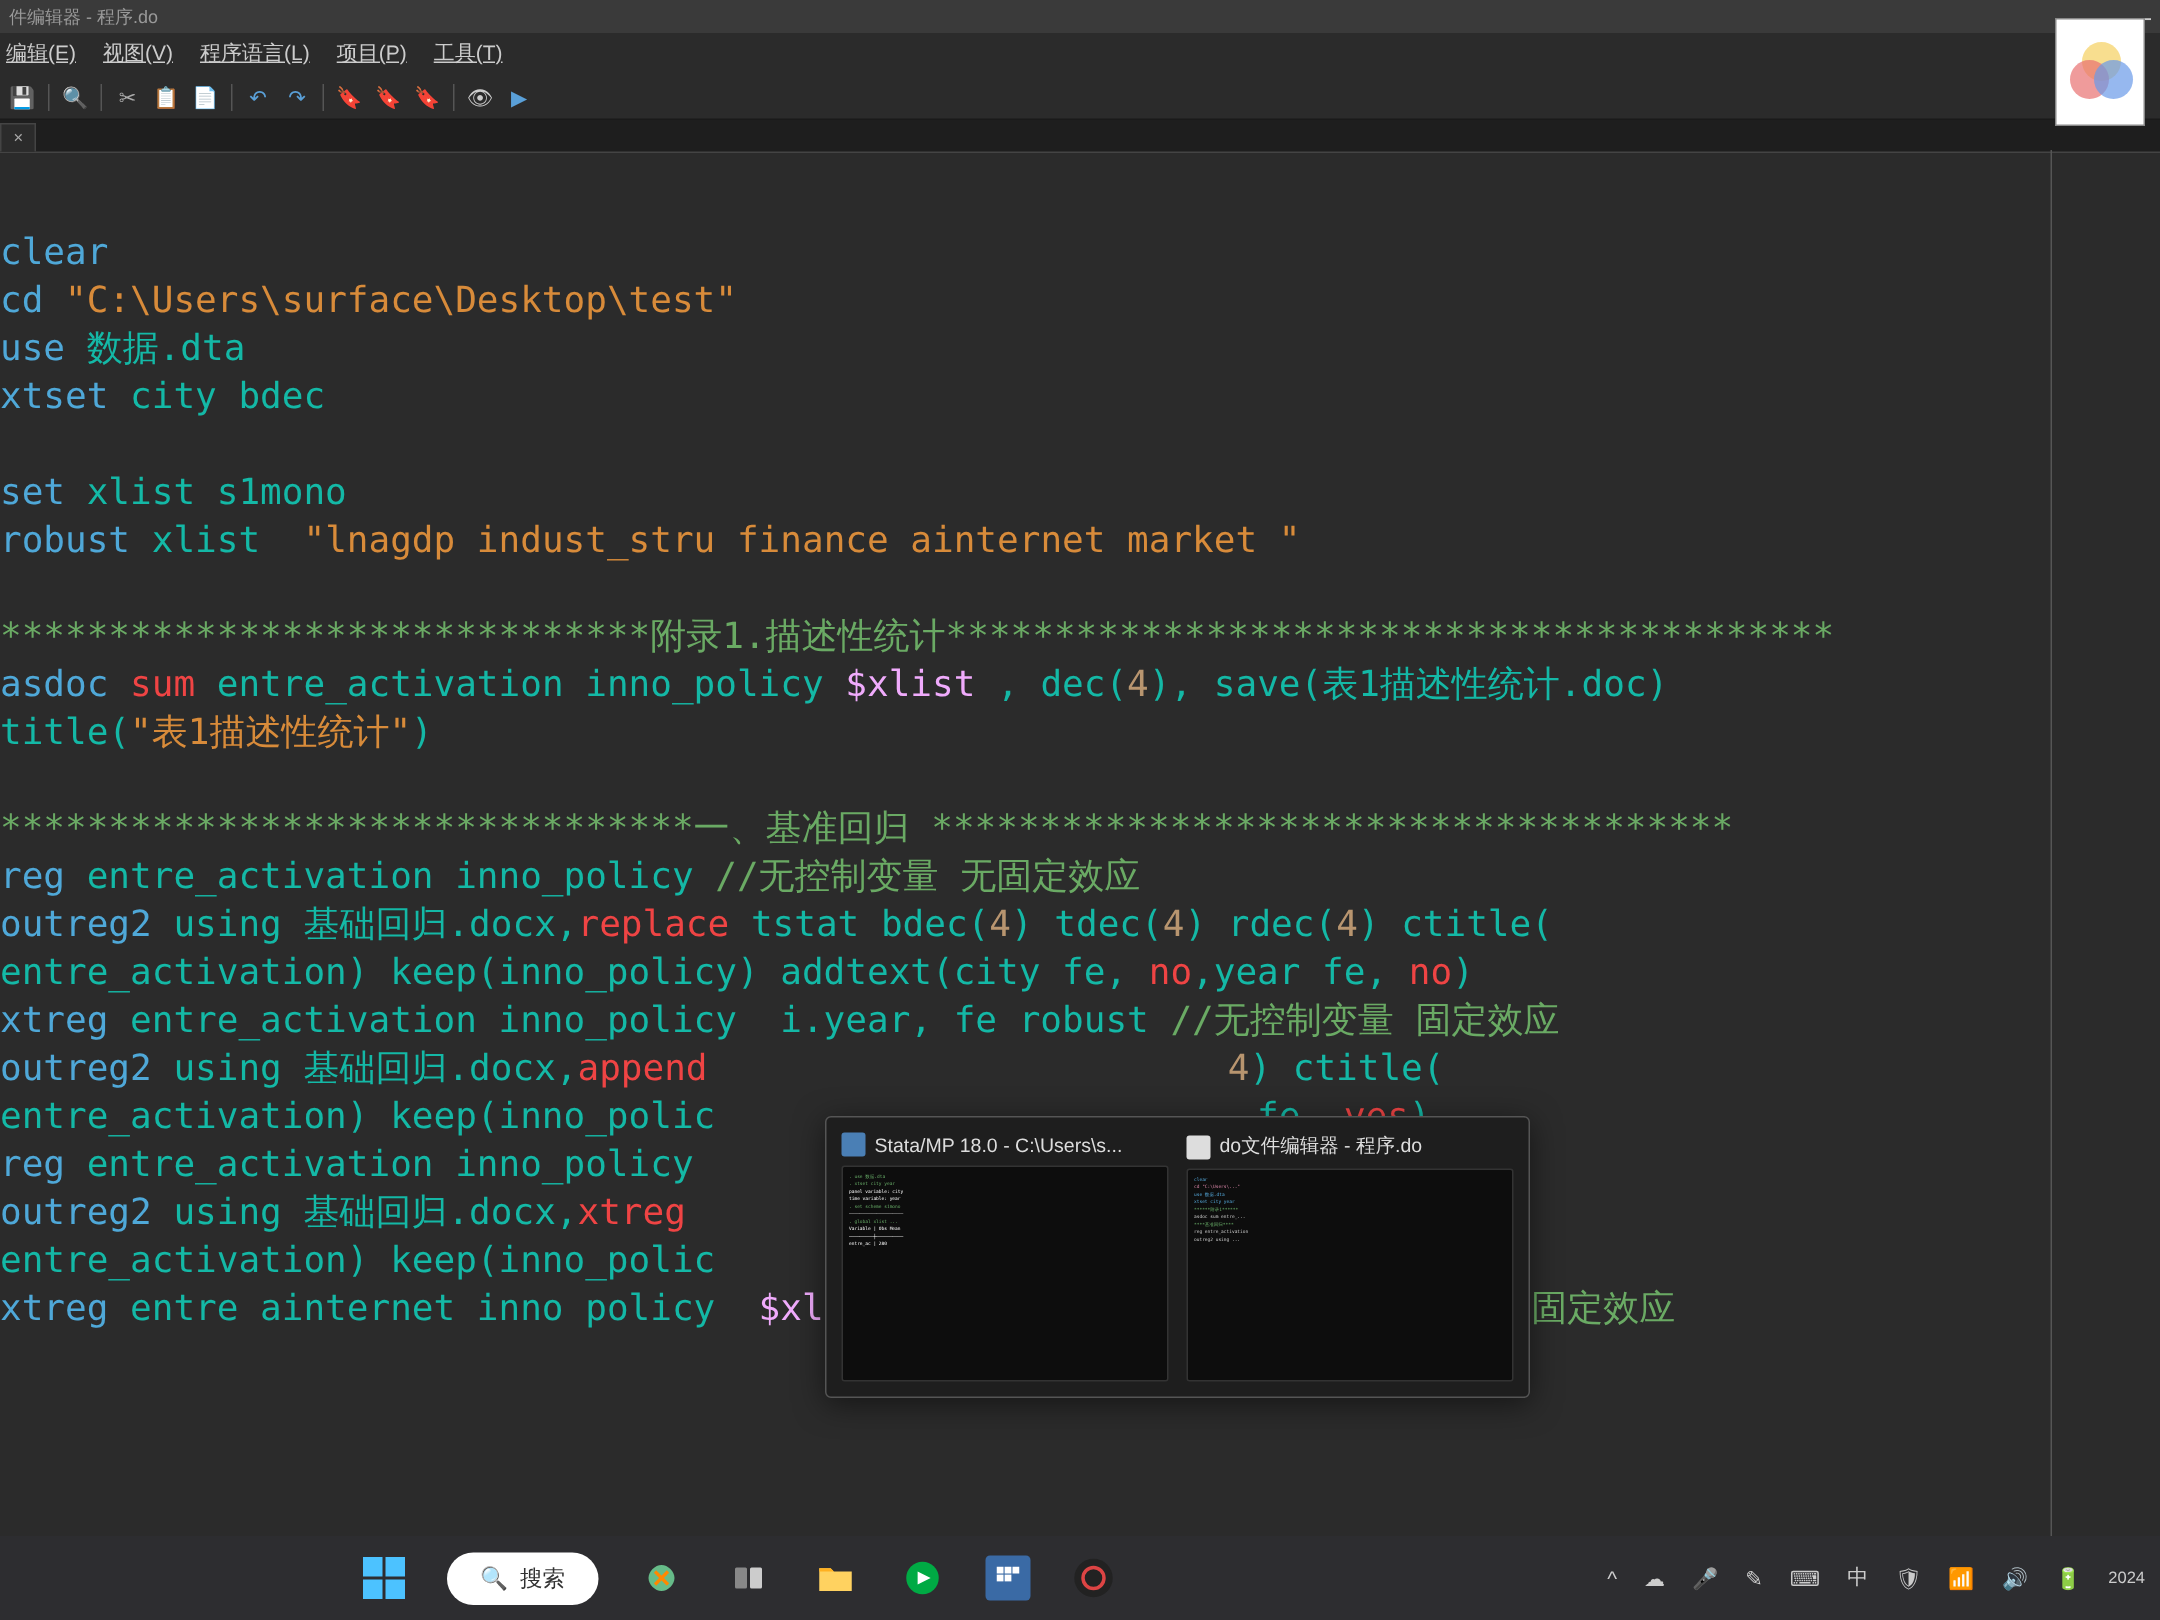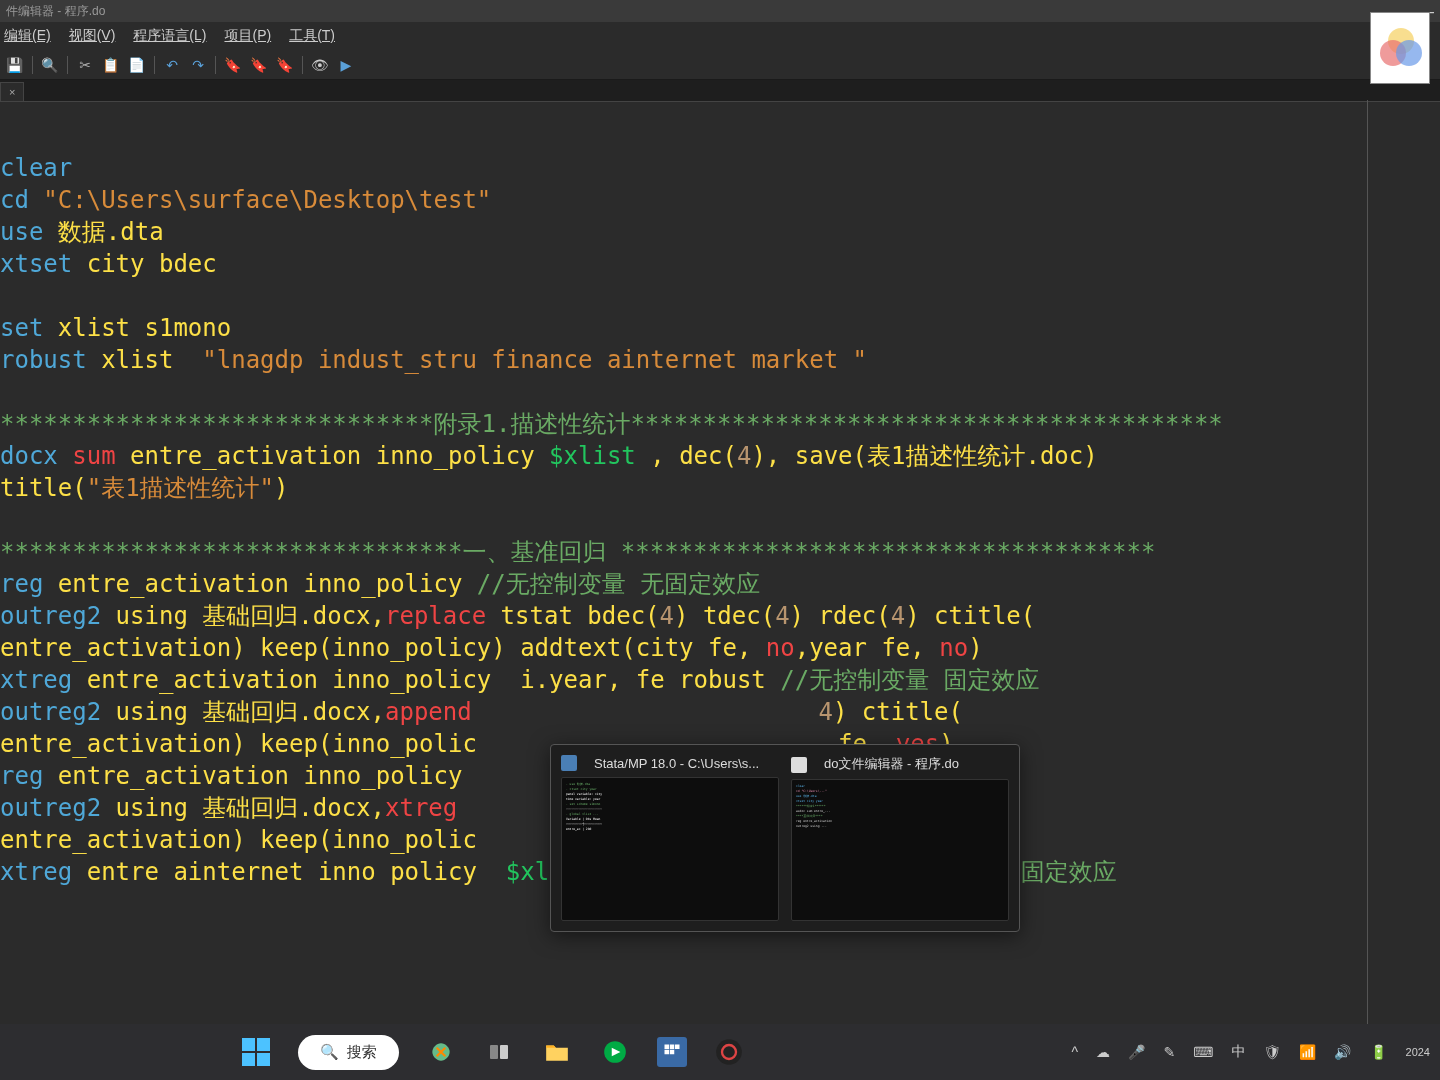--- a/index.html
+++ b/index.html
@@ -71,22 +71,22 @@
   line-height: 32px;
   color: #ccc;
   white-space: pre;
   overflow: hidden;
 }
 .tok-kw { color: #4fa8d8; }
 .tok-str { color: #d88b3a; }
 .tok-cmt { color: #6aaa64; }
 .tok-var { color: #ef4444; }
 .tok-num { color:#b8956f; }
-.tok-norm { color: #fde047; }
-.tok-macro { color: #22c55e; }
+.tok-norm { color: #14b8a6; }
+.tok-macro { color: #f0abfc; }
 .thumbnail {
   position: absolute;
   top: 12px; right: 10px;
   width: 60px; height: 72px;
   background: #fff;
   border: 1px solid #888;
   display:flex; align-items:center; justify-content:center;
 }
 .venn { position:relative; width:44px; height:44px; }
 .venn .c { position:absolute; width:26px; height:26px; border-radius:50%; opacity:0.7; }
@@ -109,21 +109,21 @@
   box-shadow: 0 4px 20px rgba(0,0,0,0.5);
 }
 .task-item {
   flex: 1;
   display: flex;
   flex-direction: column;
 }
 .task-header {
   display: flex;
   align-items: flex-end;
-  gap: 17px;
+  gap: 6px;
   color: #ddd;
   font-size: 13px;
   padding-bottom: 6px;
 }
 .task-icon { width:16px; height:16px; border-radius:2px; }
 .task-preview {
   flex: 1;
   background: #0d0d0d;
   border: 1px solid #333;
   border-radius: 2px;
@@ -229,21 +229,21 @@
 
 <div class="code-area"><span class="tok-kw">clear</span>
 <span class="tok-kw">cd </span><span class="tok-str">"C:\Users\surface\Desktop\test"</span>
 <span class="tok-kw">use </span><span class="tok-norm">数据.dta</span>
 <span class="tok-kw">xtset </span><span class="tok-norm">city bdec</span>
 
 <span class="tok-kw">set </span><span class="tok-norm">xlist s1mono</span>
 <span class="tok-kw">robust </span><span class="tok-norm">xlist  </span><span class="tok-str">"lnagdp indust_stru finance ainternet market "</span>
 
 <span class="tok-cmt">******************************附录1.描述性统计*****************************************</span>
-<span class="tok-kw">docx </span><span class="tok-var">sum</span><span class="tok-norm"> entre_activation inno_policy </span><span class="tok-macro">$xlist</span><span class="tok-norm"> , dec(</span><span class="tok-num">4</span><span class="tok-norm">), save(表1描述性统计.doc) </span>
+<span class="tok-kw">asdoc </span><span class="tok-var">sum</span><span class="tok-norm"> entre_activation inno_policy </span><span class="tok-macro">$xlist</span><span class="tok-norm"> , dec(</span><span class="tok-num">4</span><span class="tok-norm">), save(表1描述性统计.doc) </span>
 <span class="tok-norm">title(</span><span class="tok-str">"表1描述性统计"</span><span class="tok-norm">)</span>
 
 <span class="tok-cmt">********************************一、基准回归 *************************************</span>
 <span class="tok-kw">reg </span><span class="tok-norm">entre_activation inno_policy </span><span class="tok-cmt">//无控制变量 无固定效应</span>
 <span class="tok-kw">outreg2 </span><span class="tok-norm">using 基础回归.docx,</span><span class="tok-var">replace</span><span class="tok-norm"> tstat bdec(</span><span class="tok-num">4</span><span class="tok-norm">) tdec(</span><span class="tok-num">4</span><span class="tok-norm">) rdec(</span><span class="tok-num">4</span><span class="tok-norm">) ctitle(</span>
 <span class="tok-norm">entre_activation) keep(inno_policy) addtext(city fe, </span><span class="tok-var">no</span><span class="tok-norm">,year fe, </span><span class="tok-var">no</span><span class="tok-norm">)</span>
 <span class="tok-kw">xtreg </span><span class="tok-norm">entre_activation inno_policy  i.year, fe robust </span><span class="tok-cmt">//无控制变量 固定效应</span>
 <span class="tok-kw">outreg2 </span><span class="tok-norm">using 基础回归.docx,</span><span class="tok-var">append</span>                        <span class="tok-num">4</span><span class="tok-norm">) ctitle(</span>
 <span class="tok-norm">entre_activation) keep(inno_polic</span>                        <span class="tok-norm"> fe, </span><span class="tok-var">yes</span><span class="tok-norm">)</span>
 <span class="tok-kw">reg </span><span class="tok-norm">entre_activation inno_policy </span>

